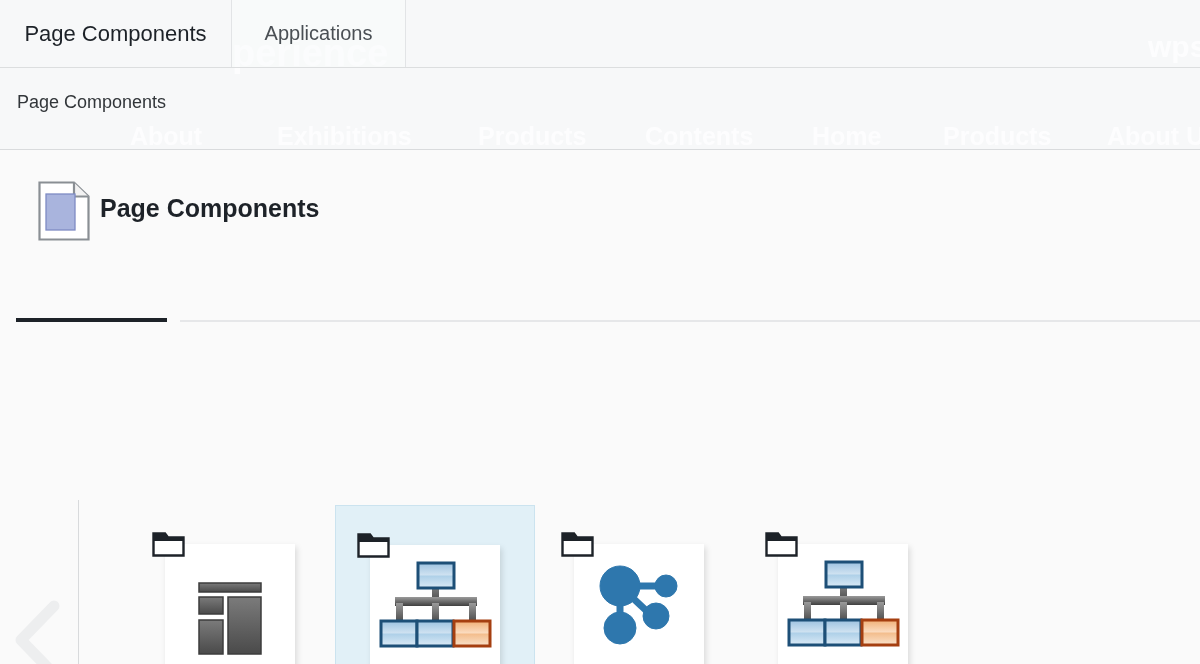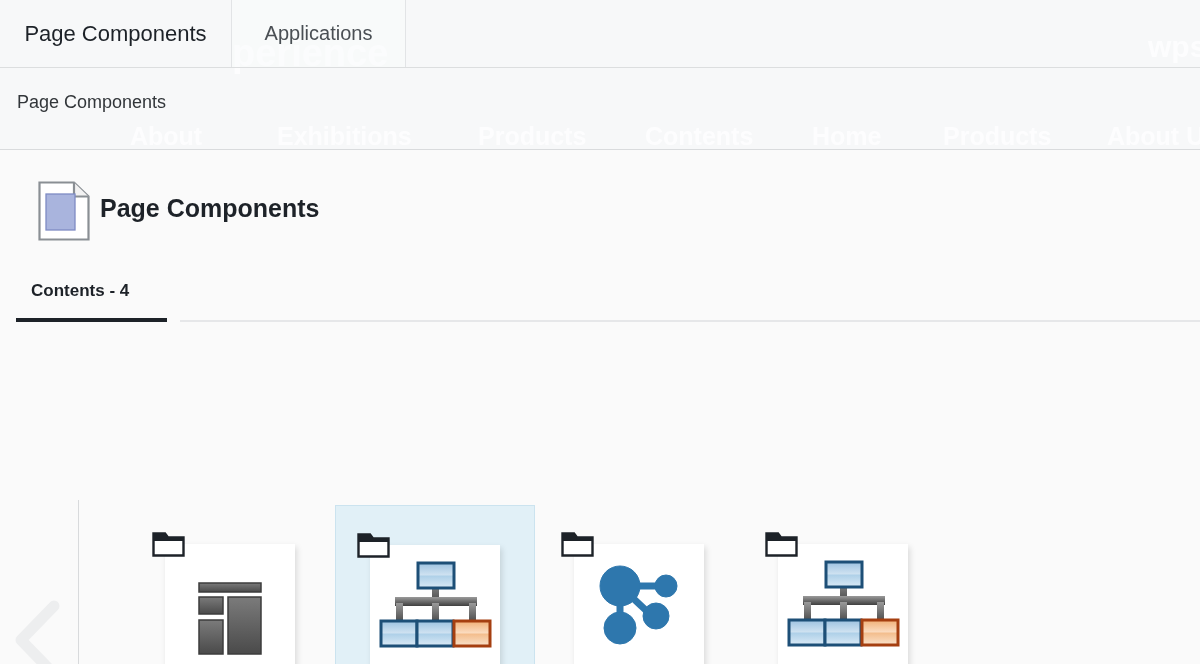--- a/index.html
+++ b/index.html
@@ -195,23 +195,20 @@
       <span class="page-icon">
         <svg width="52" height="60" viewBox="0 0 52 60">
           <path d="M1.5 1.5 H36 L50.5 15.5 V58.5 H1.5 Z" fill="#ffffff" stroke="#8a8f94" stroke-width="2.2"></path>
           <path d="M36 1.5 L36 15.5 L50.5 15.5" fill="#f2f2f2" stroke="#8a8f94" stroke-width="2.2"></path>
           <rect x="8" y="13" width="29" height="36" fill="#a9b4dd" stroke="#7e8bc4" stroke-width="1.3"></rect>
         </svg>
       </span>
       <span class="title-text">Page Components</span>
     </div>
 
-    <div class="contents-tab">
-      <span class="contents-label">Contents - 4</span>
-    </div>
     <div class="contents-rule-light"></div>
     <div class="contents-rule-active"></div>
 
     <div class="grid-divider"></div>
 
     <div class="prev-arrow">
       <svg width="62" height="84" viewBox="0 0 62 84">
         <path d="M48 8 L15 42 L48 76" fill="none" stroke="#edeeef" stroke-width="11" stroke-linecap="round" stroke-linejoin="round"></path>
       </svg>
     </div>

